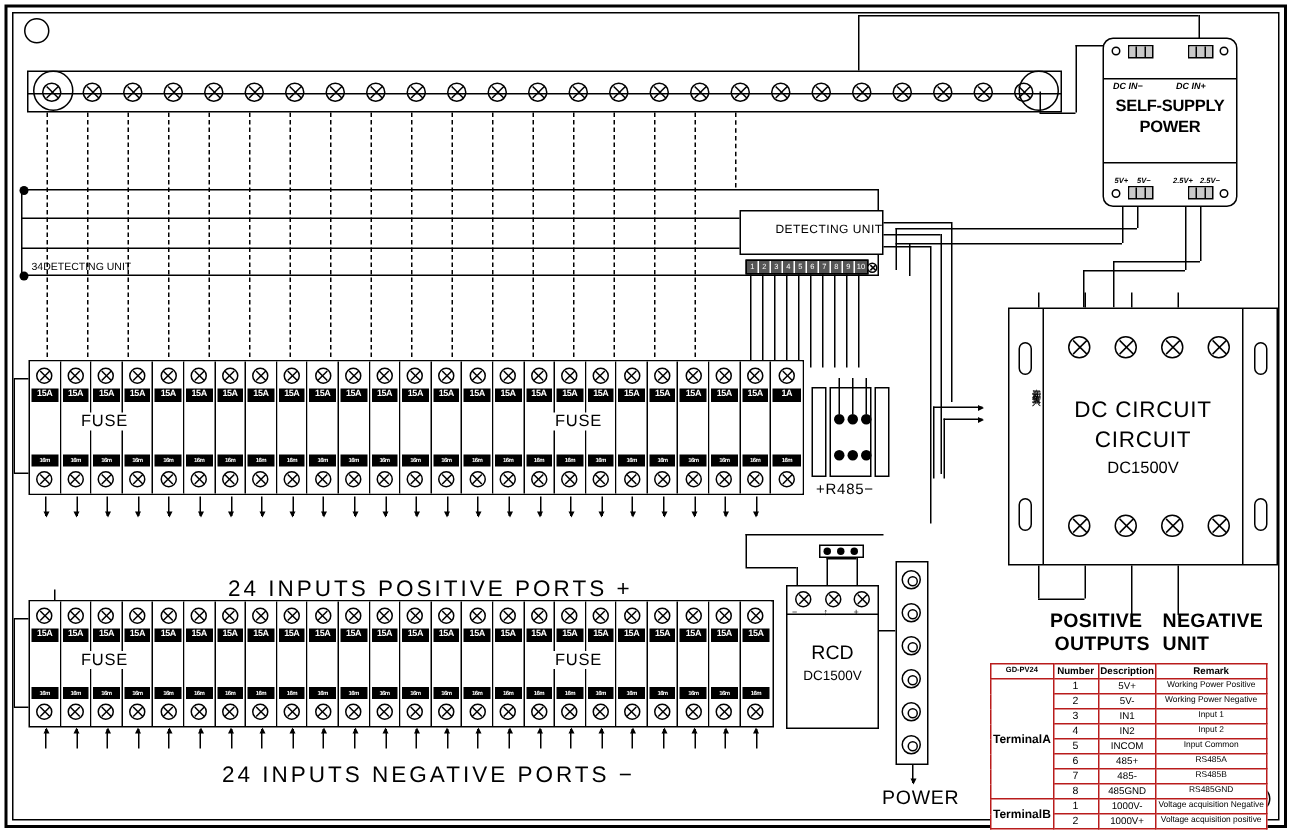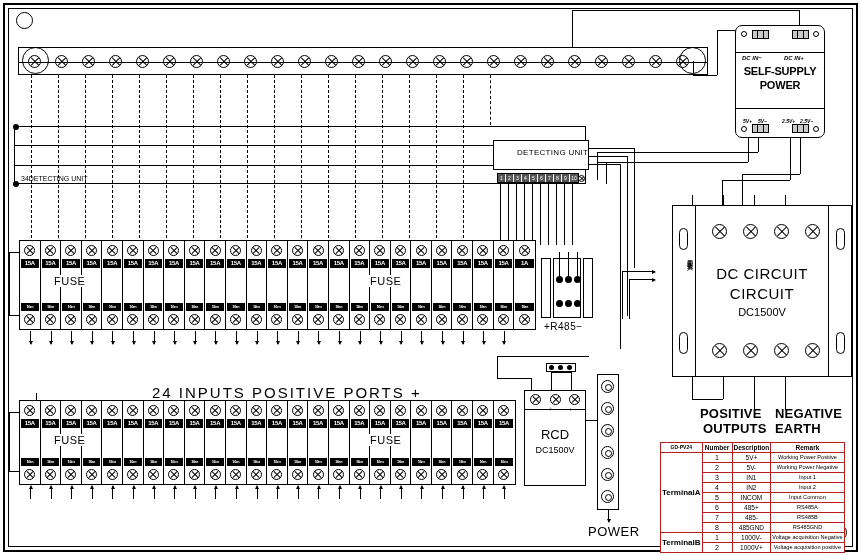--- a/index.html
+++ b/index.html
@@ -889,21 +889,21 @@
   <div class="vl" style="left:785px; top:377px; height:33px;"></div>
 
   <div class="hl arrow-right" style="left:622px; top:271px; width:33px;"></div>
   <div class="hl arrow-right" style="left:629px; top:279px; width:26px;"></div>
   <div class="vl" style="left:622px; top:271px; height:48px;"></div>
   <div class="vl" style="left:629px; top:279px; height:40px;"></div>
 
   <div class="out-caption" style="left:700px; top:406px;">POSITIVE</div>
   <div class="out-caption" style="left:775px; top:406px;">NEGATIVE</div>
   <div class="out-caption" style="left:703px; top:421px;">OUTPUTS</div>
-  <div class="out-caption" style="left:775px; top:421px;">EARTH</div>
+  <div class="out-caption" style="left:775px; top:421px;">UNIT</div>
 
   <div class="vl" style="left:36px; top:393px; height:10px;"></div>
 
   <div class="fuse-left-tab" style="left:9px; top:412px; height:60px;"></div>
   <div class="fuse-row" id="neg-fuse-row" style="left:19px; top:400px; width:497px; height:85px;">
       <div class="fuse-cell">
         <div class="screw top"></div>
         <div class="fuse-rating">15A</div>
         <div class="fuse-rating bottom">16m</div>
         <div class="screw bot"></div>
@@ -1070,20 +1070,21 @@
       <div class="vl arrow-up" style="left: 359.6px; top: 486px; height: 13px;"></div>
       <div class="vl arrow-up" style="left: 380.2px; top: 486px; height: 13px;"></div>
       <div class="vl arrow-up" style="left: 400.8px; top: 486px; height: 13px;"></div>
       <div class="vl arrow-up" style="left: 421.4px; top: 486px; height: 13px;"></div>
       <div class="vl arrow-up" style="left: 442px; top: 486px; height: 13px;"></div>
       <div class="vl arrow-up" style="left: 462.6px; top: 486px; height: 13px;"></div>
       <div class="vl arrow-up" style="left: 483.2px; top: 486px; height: 13px;"></div>
       <div class="vl arrow-up" style="left: 503.8px; top: 486px; height: 13px;"></div>
     </div>
 
+  <div class="caption" style="left:148px; top:508px;">24 INPUTS NEGATIVE PORTS −</div>
 
   <div id="rcd">
     <div class="t1">RCD</div>
     <div class="t2">DC1500V</div>
   </div>
   <div class="rcd-top-strip">
     <div class="screw" style="left:6px;"></div>
     <div class="screw" style="left:26px;"></div>
     <div class="screw" style="left:45px;"></div>
   </div>

